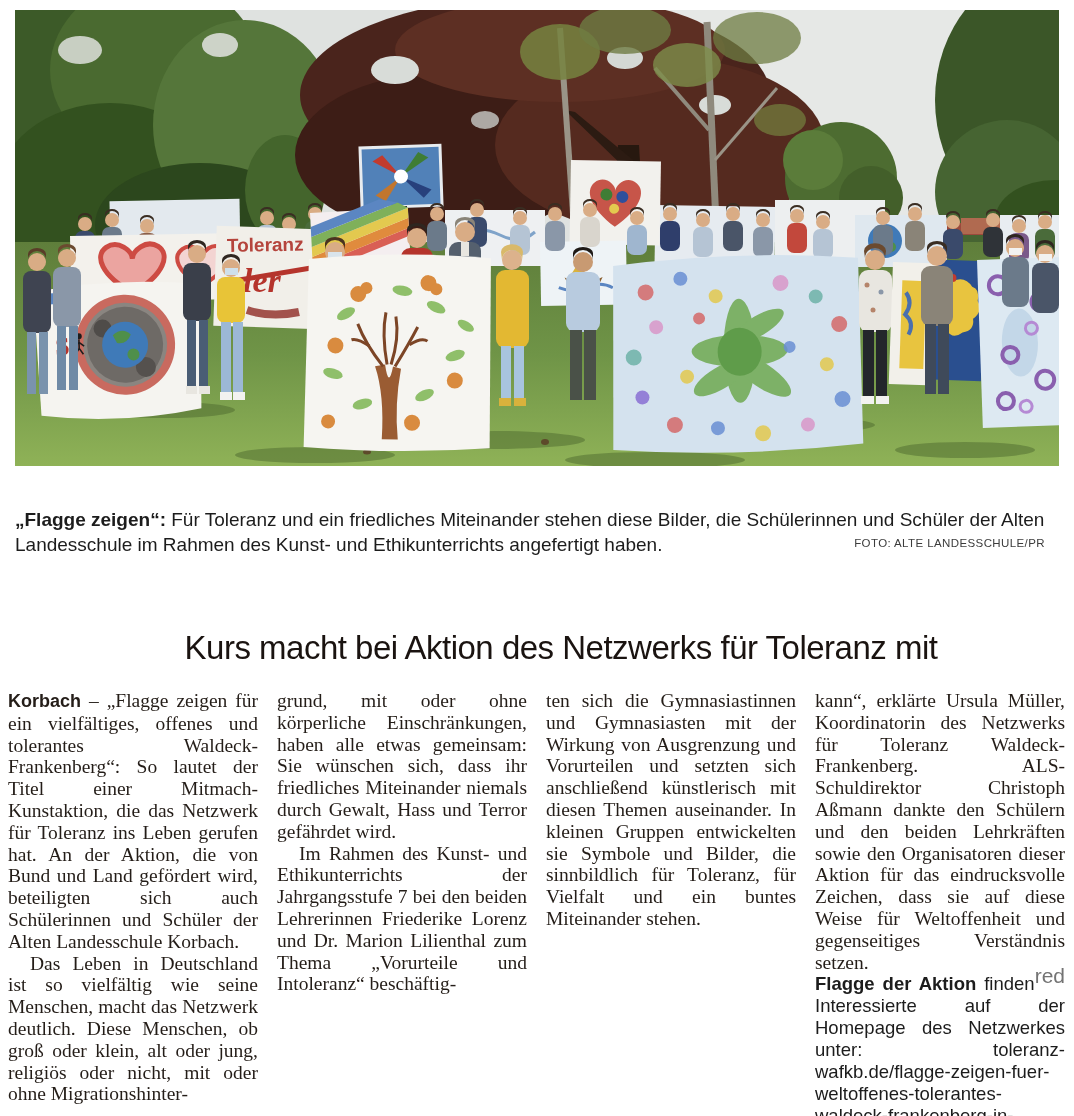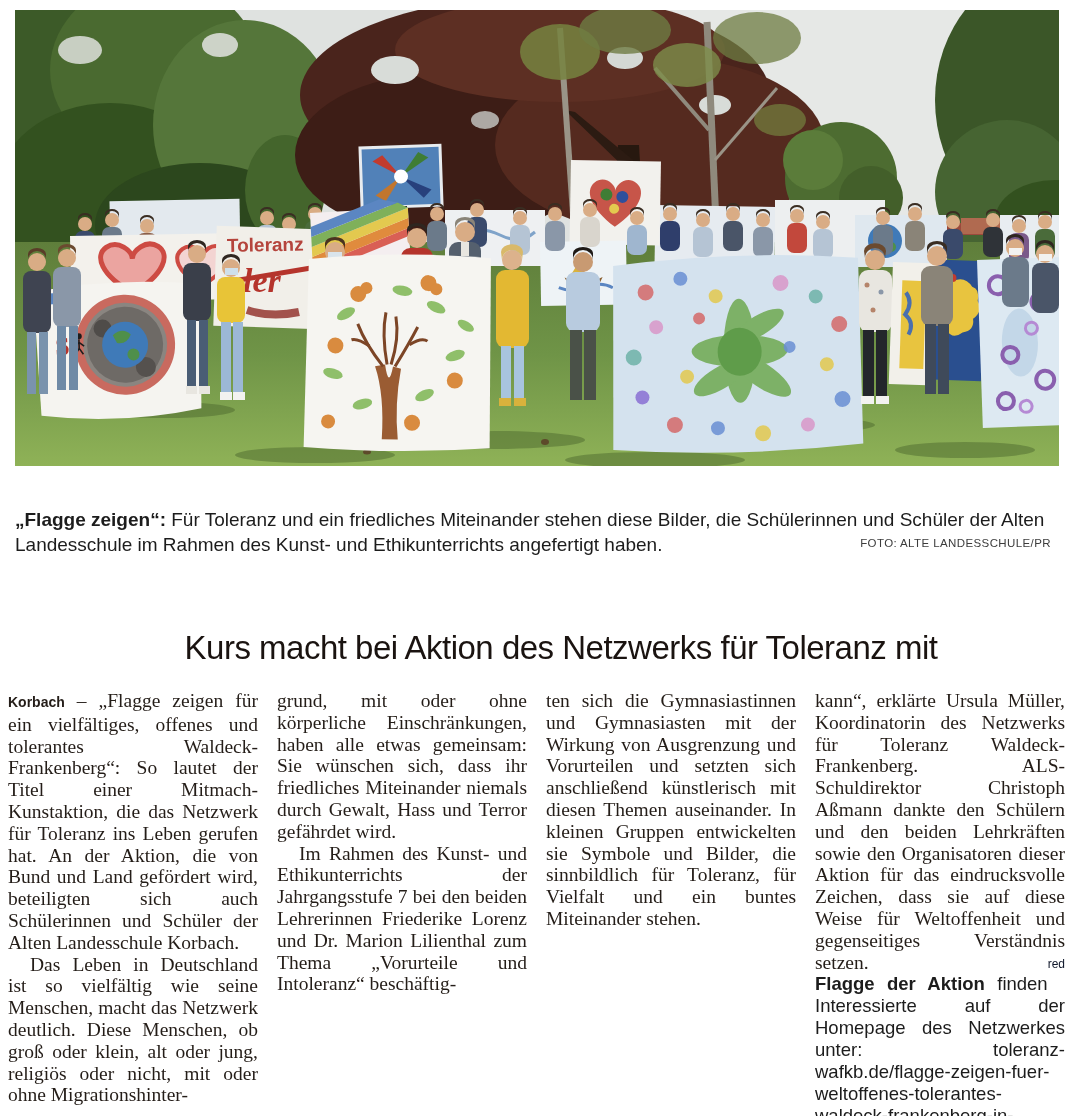--- a/index.html
+++ b/index.html
@@ -5,37 +5,37 @@
   html,body{margin:0;padding:0;background:#ffffff;}
   .page{position:relative;width:1074px;height:1116px;background:#ffffff;overflow:hidden;
         font-family:"Liberation Sans",sans-serif;color:#241d18;}
   
   .photo-wrap{position:absolute;left:15px;top:10px;width:1044px;height:456px;overflow:hidden;}
   .photo-wrap svg{display:block;width:100%;height:100%;}
   
   .caption{position:absolute;left:15px;top:476px;width:1044px;font-size:19px;line-height:25px;
            color:#1c1c1c;text-align:left;margin-top:31px;}
   .caption .lead{font-weight:bold;}
-  .credit{position:absolute;right:8px;bottom:1px;font-size:11.5px;color:#3c3c3c;letter-spacing:.4px;}
+  .credit{position:absolute;right:14px;bottom:1px;font-size:11.5px;color:#3c3c3c;letter-spacing:.4px;}
   
   .headline{position:absolute;left:0;top:534px;width:100%;text-align:center;
             font-size:70px;font-weight:bold;letter-spacing:-3px;color:#1a1310;white-space:nowrap;}
   .subheadline{position:absolute;left:0;top:629px;width:100%;text-align:center;
                font-size:33px;letter-spacing:-.5px;color:#1a1310;white-space:nowrap;padding-left:24px;}
   
   .cols{position:absolute;left:8px;top:690px;width:1058px;display:flex;gap:19px;}
   .col{width:250px;flex:0 0 250px;font-family:"Liberation Serif",serif;font-size:19.5px;
        line-height:21.8px;text-align:justify;color:#241d18;}
   .col p{margin:0;}
   .indent{text-indent:22px;}
-  .dateline{font-family:"Liberation Sans",sans-serif;font-weight:bold;font-size:14px;}
+  .dateline{font-family:"Liberation Sans",sans-serif;font-weight:bold;font-size:18px;}
   .subhead2{font-family:"Liberation Sans",sans-serif;font-weight:bold;font-size:23px;
             line-height:27px;margin:26px 0 22px 40px;text-align:left;color:#161210;}
-  .signoff{float:right;font-family:"Liberation Sans",sans-serif;font-size:12px;color:#0f172a;
-           margin-top:2px;}
+  .signoff{float:right;font-family:"Liberation Sans",sans-serif;font-size:21px;color:#737373;
+           margin-top:13px;}
   .note{font-family:"Liberation Sans",sans-serif;font-size:18.5px;line-height:22px;margin-top:13px;
         text-align:justify;color:#1c1c1c;}
   .note .lead{font-weight:bold;}
 </style>
 </head>
 <body>
 
 <div class="page">
 
   <div class="photo-wrap">

